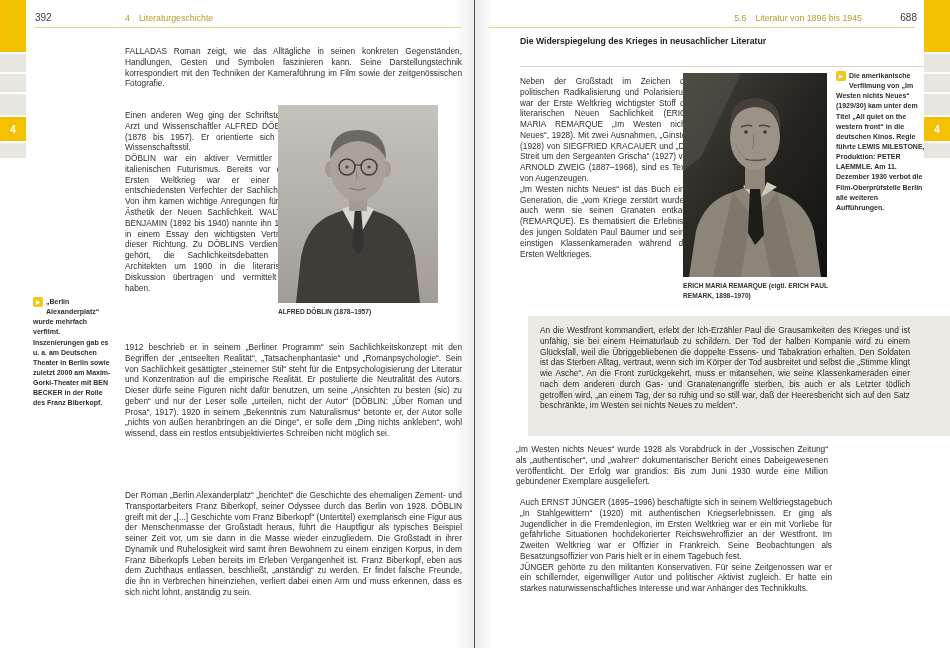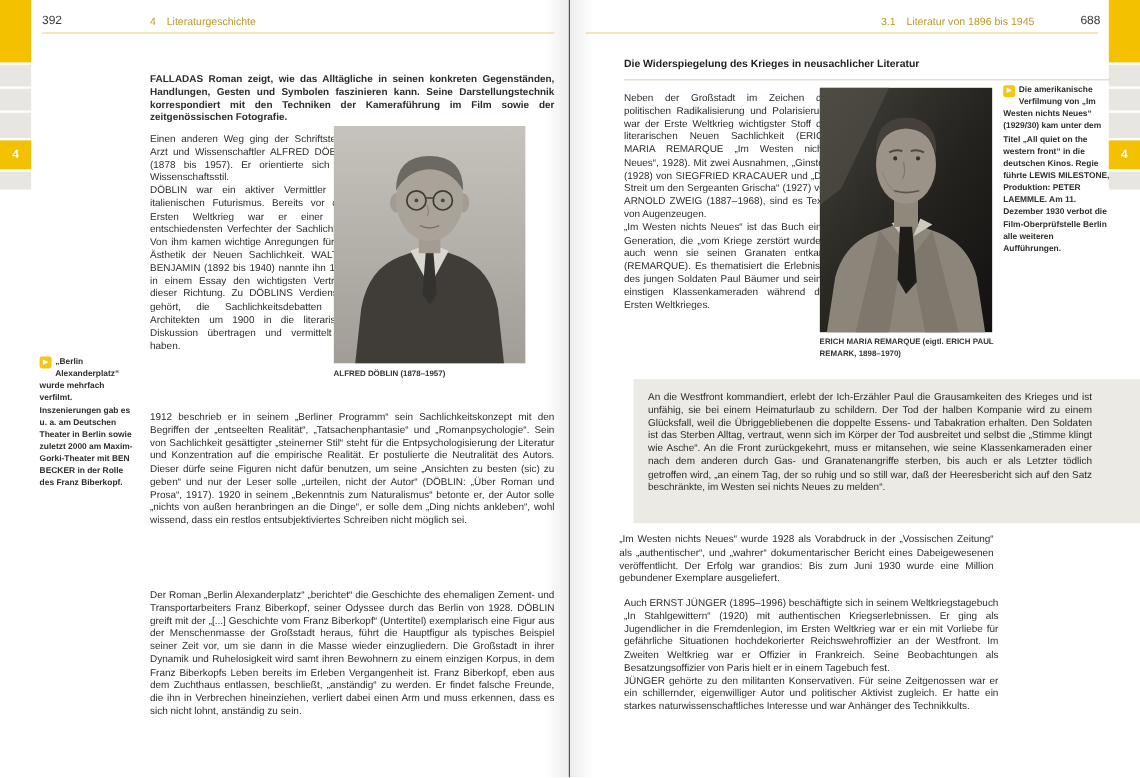--- a/index.html
+++ b/index.html
@@ -29,21 +29,21 @@
   .runhead .no{margin-right:9px;}
   .runhead.l{left:125px;} .runhead.r{right:88px;}
   .headrule{position:absolute;top:27px;height:1px;background:#e9d68e;}
   .headrule.l{left:35px;width:427px;}
   .headrule.r{left:488px;width:427px;}
   
   .txt{position:absolute;font-size:8.3px;line-height:1.3;text-align:justify;
        color:#2e2d2b;hyphens:auto;}
   .pre{white-space:pre-line;}
   .caption{position:absolute;font-size:6.6px;line-height:1.5;color:#35332f;font-weight:600;text-align:left;}
-  .secthead{position:absolute;left:520px;top:48px;width:400px;font-size:8.7px;font-weight:bold;color:#23221f;}
+  .secthead{position:absolute;left:520px;top:36px;width:400px;font-size:8.7px;font-weight:bold;color:#23221f;}
   .sectrule{position:absolute;left:520px;top:66px;width:405px;height:1px;background:#ddd7c3;}
   .graybox{position:absolute;left:528px;top:316px;width:447px;height:120px;background:#ebeae4;}
   .graybox .txt{position:absolute;left:12px;top:9px;width:370px;}
   
   .mnote{position:absolute;font-size:7px;line-height:1.45;font-weight:600;color:#2f2e2b;text-align:left;}
   .mnote.l{left:33px;top:297px;width:80px;}
   .mnote.r{left:836px;top:71px;width:90px;}
   .note-icon{float:left;width:10px;height:10px;background:#f5c518;border-radius:2px;
              margin:0 3px 1px 0;color:#fff;font-size:5.5px;line-height:10px;text-align:center;}
   
@@ -77,21 +77,21 @@
   </div>
 
   <div class="gutter-shadow-l"></div>
   <div class="gutter-shadow-r"></div>
   <div class="gutter"></div>
 
   <span class="pagenum l">392</span>
   <span class="runhead l"><span class="no">4</span><span>Literaturgeschichte</span></span>
   <div class="headrule l"></div>
 
-  <div class="txt" style="left:125px;top:60px;width:337px;font-weight:bold;">FALLADAS Roman zeigt, wie das Alltägliche in seinen konkreten Gegenständen, Handlungen, Gesten und Symbolen faszinieren kann. Seine Darstellungstechnik korrespondiert mit den Techniken der Kameraführung im Film sowie der zeitgenössischen Fotografie.</div>
+  <div class="txt" style="left:125px;top:46px;width:337px;">FALLADAS Roman zeigt, wie das Alltägliche in seinen konkreten Gegenständen, Handlungen, Gesten und Symbolen faszinieren kann. Seine Darstellungstechnik korrespondiert mit den Techniken der Kameraführung im Film sowie der zeitgenössischen Fotografie.</div>
 
   <div class="txt pre" style="left:125px;top:110px;width:168px;">Einen anderen Weg ging der Schriftsteller, Arzt und Wissenschaftler ALFRED DÖBLIN (1878 bis 1957). Er orientierte sich am Wissenschaftsstil.
 DÖBLIN war ein aktiver Vermittler des italienischen Futurismus. Bereits vor dem Ersten Weltkrieg war er einer der entschiedensten Verfechter der Sachlichkeit. Von ihm kamen wichtige Anregungen für die Ästhetik der Neuen Sachlichkeit. WALTER BENJAMIN (1892 bis 1940) nannte ihn 1935 in einem Essay den wichtigsten Vertreter dieser Richtung. Zu DÖBLINS Verdiensten gehört, die Sachlichkeitsdebatten der Architekten um 1900 in die literarische Diskussion übertragen und vermittelt zu haben.</div>
 
   <svg class="photo" style="left:278px;top:105px;" width="160" height="198" viewBox="0 0 160 198">
     <defs>
       <linearGradient id="bgD" x1="0" y1="0" x2="0" y2="1">
         <stop offset="0" stop-color="#c6c3bd"></stop>
           <stop offset="1" stop-color="#a19d96"></stop>
       </linearGradient>
@@ -117,21 +117,21 @@
 
   <div class="txt" style="left:125px;top:342px;width:337px;">1912 beschrieb er in seinem „Berliner Programm“ sein Sachlichkeitskonzept mit den Begriffen der „entseelten Realität“, „Tatsachenphantasie“ und „Romanpsychologie“. Sein von Sachlichkeit gesättigter „steinerner Stil“ steht für die Entpsychologisierung der Literatur und Konzentration auf die empirische Realität. Er postulierte die Neutralität des Autors. Dieser dürfe seine Figuren nicht dafür benutzen, um seine „Ansichten zu besten (sic) zu geben“ und nur der Leser solle „urteilen, nicht der Autor“ (DÖBLIN: „Über Roman und Prosa“, 1917). 1920 in seinem „Bekenntnis zum Naturalismus“ betonte er, der Autor solle „nichts von außen heranbringen an die Dinge“, er solle dem „Ding nichts ankleben“, wohl wissend, dass ein restlos entsubjektiviertes Schreiben nicht möglich sei.</div>
   <div class="txt" style="left:125px;top:490px;width:337px;">Der Roman „Berlin Alexanderplatz“ „berichtet“ die Geschichte des ehemaligen Zement- und Transportarbeiters Franz Biberkopf, seiner Odyssee durch das Berlin von 1928. DÖBLIN greift mit der „[...] Geschichte vom Franz Biberkopf“ (Untertitel) exemplarisch eine Figur aus der Menschenmasse der Großstadt heraus, führt die Hauptfigur als typisches Beispiel seiner Zeit vor, um sie dann in die Masse wieder einzugliedern. Die Großstadt in ihrer Dynamik und Ruhelosigkeit wird samt ihren Bewohnern zu einem einzigen Korpus, in dem Franz Biberkopfs Leben bereits im Erleben Vergangenheit ist. Franz Biberkopf, eben aus dem Zuchthaus entlassen, beschließt, „anständig“ zu werden. Er findet falsche Freunde, die ihn in Verbrechen hineinziehen, verliert dabei einen Arm und muss erkennen, dass es sich nicht lohnt, anständig zu sein.</div>
 
   <div class="mnote l">
     <span class="note-icon">▶</span>
     <span>„Berlin Alexanderplatz“ wurde mehrfach verfilmt. Inszenierungen gab es u. a. am Deutschen Theater in Berlin sowie zuletzt 2000 am Maxim-Gorki-Theater mit BEN BECKER in der Rolle des Franz Biberkopf.</span>
   </div>
 
   <span class="pagenum r">688</span>
-  <span class="runhead r"><span class="no">3.1</span><span>Literatur von 1896 bis 1945</span></span>
+  <span class="runhead r"><span class="no">5.6</span><span>Literatur von 1896 bis 1945</span></span>
   <div class="headrule r"></div>
 
   <div class="secthead">Die Widerspiegelung des Krieges in neusachlicher Literatur</div>
   <div class="sectrule"></div>
 
   <div class="txt pre" style="left:520px;top:76px;width:172px;">Neben der Großstadt im Zeichen der politischen Radikalisierung und Polarisierung war der Erste Weltkrieg wichtigster Stoff der literarischen Neuen Sachlichkeit (ERICH MARIA REMARQUE „Im Westen nichts Neues“, 1928). Mit zwei Ausnahmen, „Ginster“ (1928) von SIEGFRIED KRACAUER und „Der Streit um den Sergeanten Grischa“ (1927) von ARNOLD ZWEIG (1887–1968), sind es Texte von Augenzeugen.
 „Im Westen nichts Neues“ ist das Buch einer Generation, die „vom Kriege zerstört wurde – auch wenn sie seinen Granaten entkam“ (REMARQUE). Es thematisiert die Erlebnisse des jungen Soldaten Paul Bäumer und seiner einstigen Klassenkameraden während des Ersten Weltkrieges.</div>
 
   <svg class="photo" style="left:683px;top:73px;" width="144" height="204" viewBox="0 0 144 204">
     <defs>

